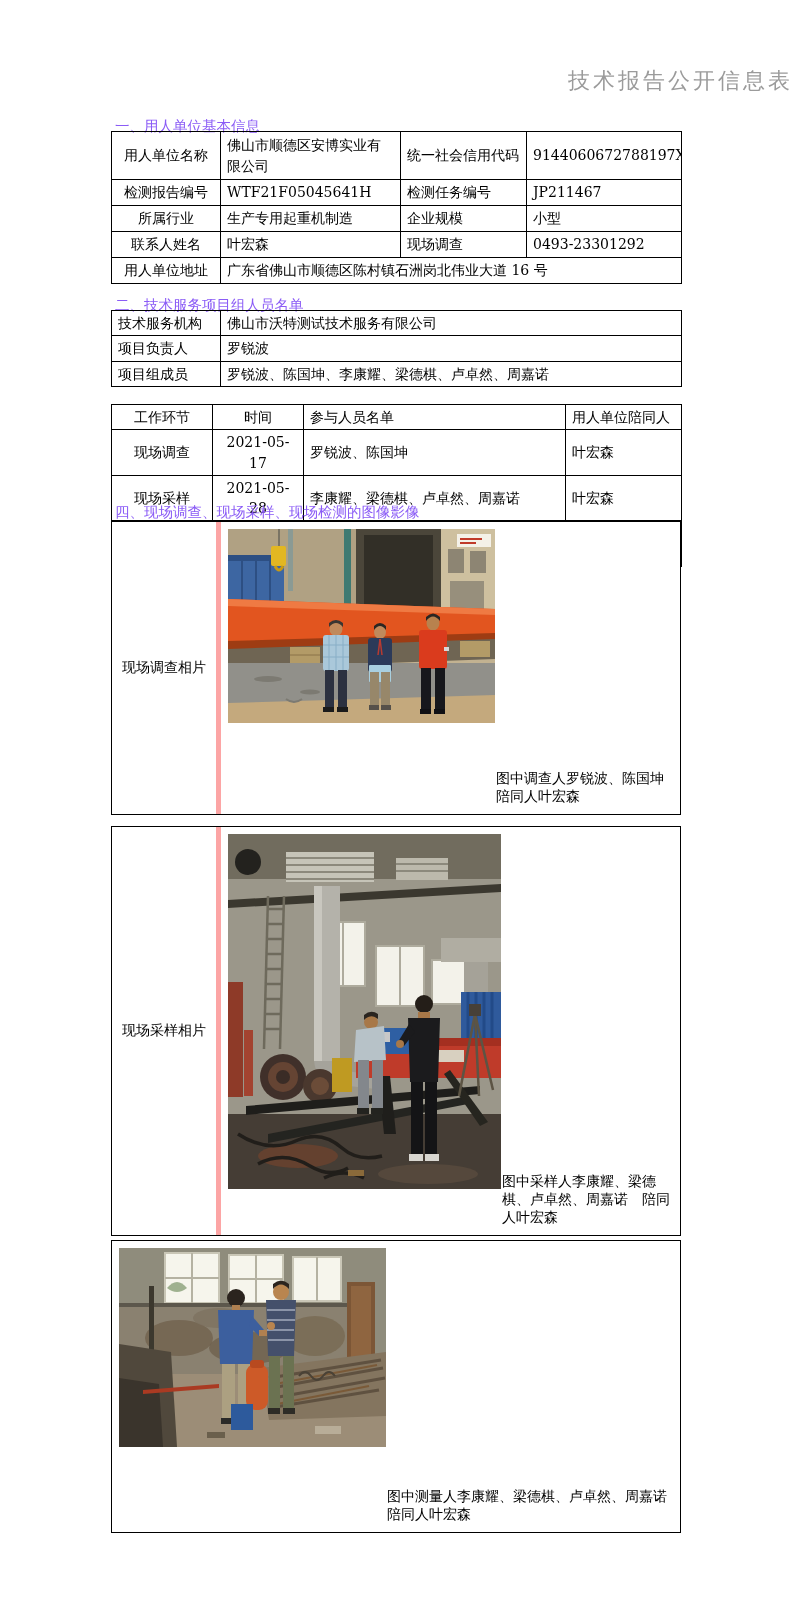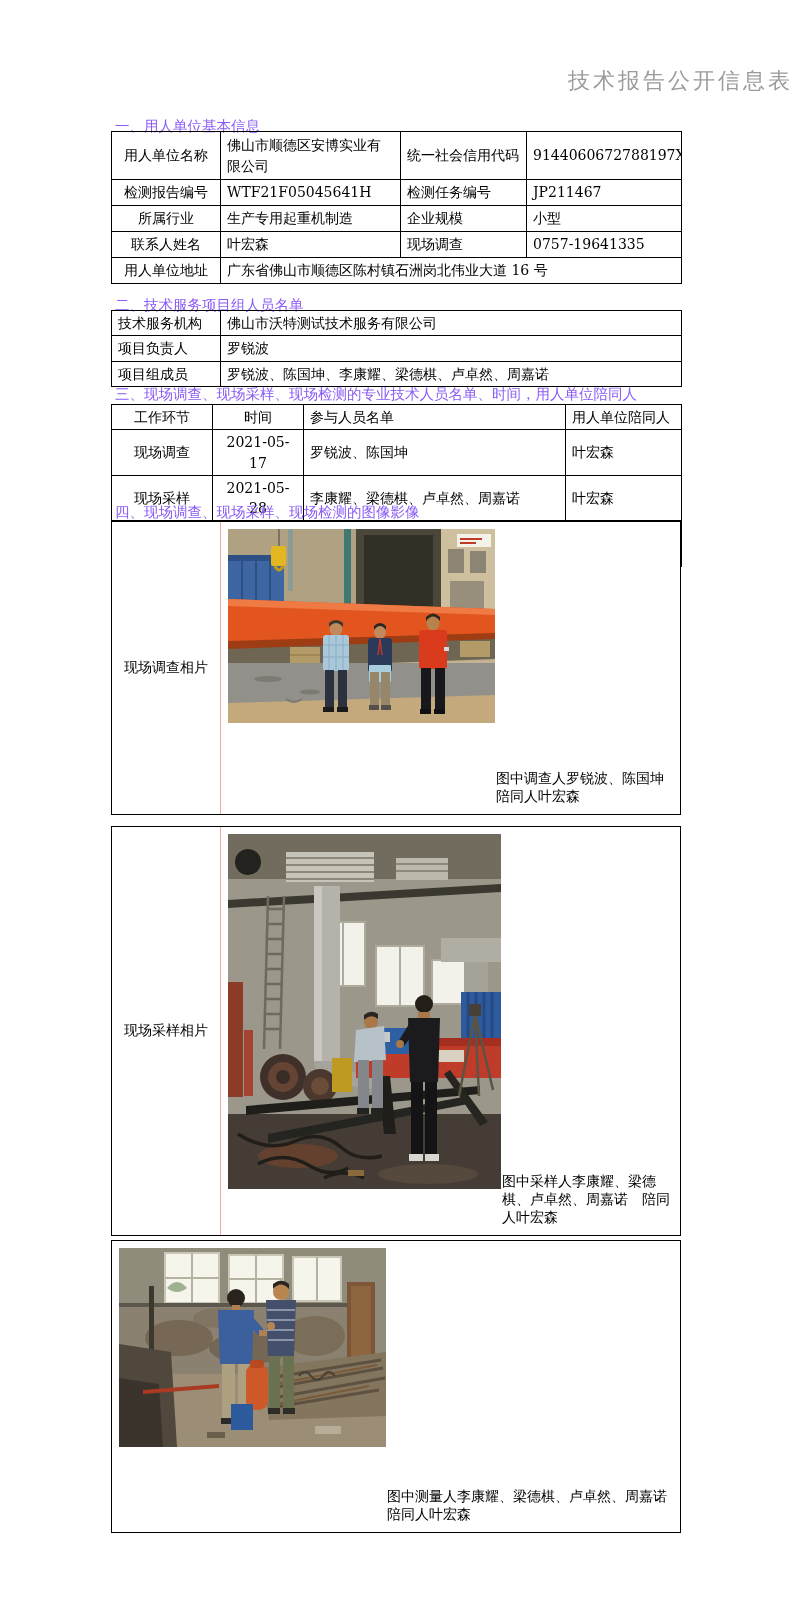--- a/index.html
+++ b/index.html
@@ -24,21 +24,21 @@
     border:1px solid #000; font-size:14px; padding:2px 6px;
     vertical-align:middle; overflow:hidden; line-height:1.45;
   }
   td.c { text-align:center; }
   td.l { text-align:left; }
   .photo-block {
     position:absolute; left:111px; width:570px;
     border:1.5px solid #000; display:flex; background:#fff;
   }
   .photo-label-cell {
-    width:109px; border-right:1px solid #fca5a5; display:flex;
+    width:109px; border-right:5px solid #fca5a5; display:flex;
     align-items:center; justify-content:center;
     font-size:14px; text-align:center; flex:none;
   }
   .photo-content-cell {
     flex:1; display:flex; flex-direction:row;
     padding:7px 6px 5px 7px; min-width:0;
   }
   .photo-frame { flex:none; line-height:0; }
   .photo-frame svg { display:block; }
   .photo-caption { margin-top:auto; font-size:14px; padding:0 0 3px 1px; }
@@ -84,21 +84,21 @@
     <tr>
       <td class="c">所属行业</td>
       <td class="l">生产专用起重机制造</td>
       <td class="l">企业规模</td>
       <td class="l">小型</td>
     </tr>
     <tr>
       <td class="c">联系人姓名</td>
       <td class="l">叶宏森</td>
       <td class="l">现场调查</td>
-      <td class="l">0757-19641335</td>
+      <td class="l">0493-23301292</td>
     </tr>
     <tr>
       <td class="c">用人单位地址</td>
       <td class="l" colspan="3">广东省佛山市顺德区陈村镇石洲岗北伟业大道 16 号</td>
     </tr>
   </tbody>
     </table>
 
   <div class="heading" style="top:296px">二、技术服务项目组人员名单</div>
   <table class="grid" id="tbl-team">
@@ -115,21 +115,20 @@
       <td class="l">项目负责人</td>
       <td class="l">罗锐波</td>
     </tr>
     <tr>
       <td class="l">项目组成员</td>
       <td class="l">罗锐波、陈国坤、李康耀、梁德棋、卢卓然、周嘉诺</td>
     </tr>
   </tbody>
     </table>
 
-  <div class="heading" style="top:385px">三、现场调查、现场采样、现场检测的专业技术人员名单、时间，用人单位陪同人</div>
   <table class="grid" id="tbl-schedule">
     <colgroup>
         <col style="width:101px">
         <col style="width:91px">
         <col style="width:262px">
         <col style="width:116px">
       </colgroup>
     <tbody>
         <tr>
       <td class="c">工作环节</td>

